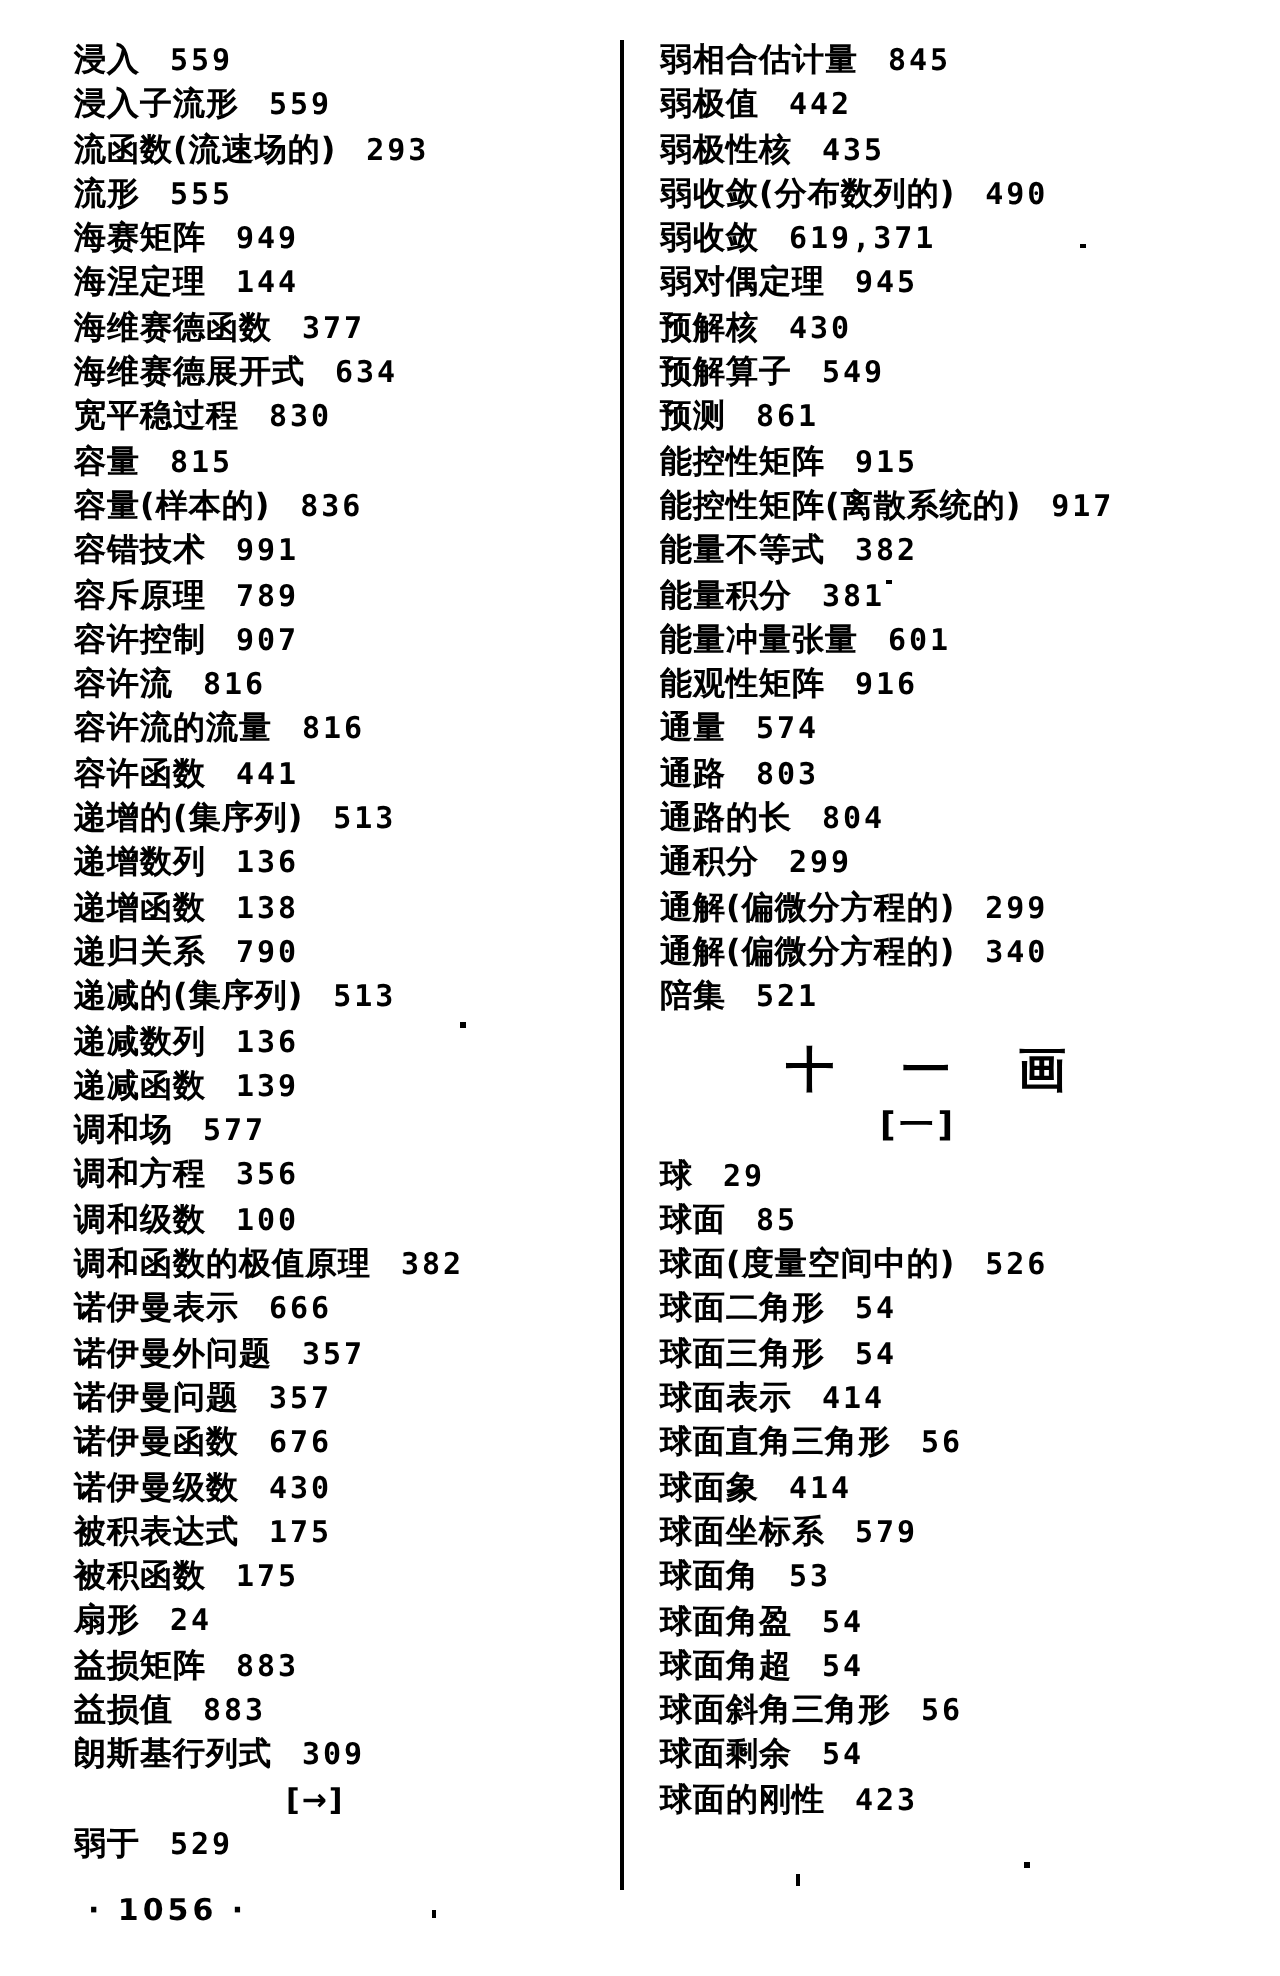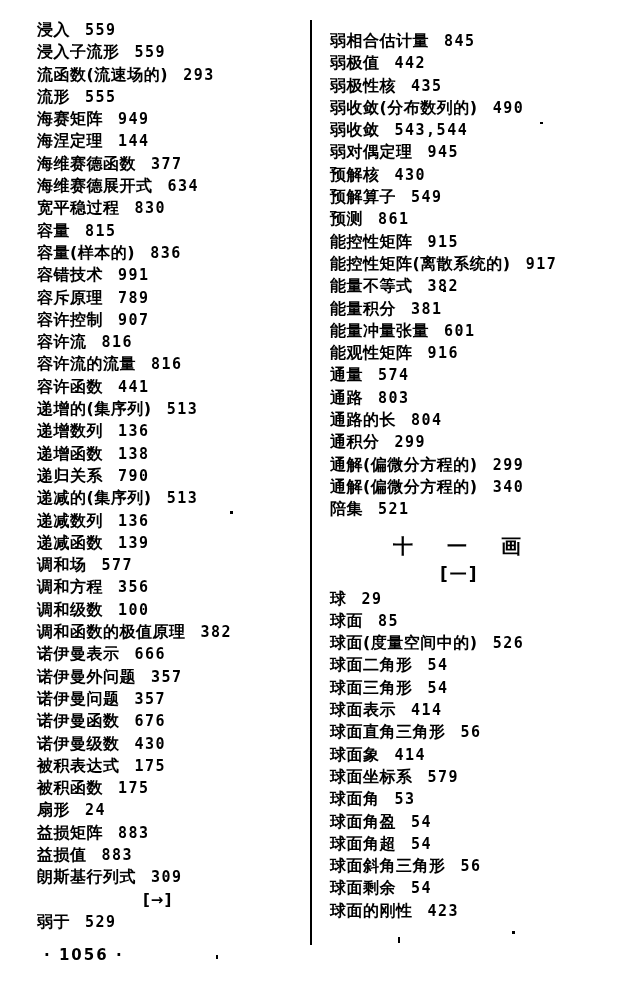--- a/index.html
+++ b/index.html
@@ -18,21 +18,21 @@
   .page {
     position: absolute;
     inset: 0;
     background: #ffffff;
   }
   .col {
     position: absolute;
     top: 19px;
   }
   .col-left  { left: 37px;  width: 268px; }
-  .col-right { left: 330px; width: 305px; margin-top: 11px; }
+  .col-right { left: 330px; width: 305px; }
   .line {
     height: 22.3px;
     line-height: 22.3px;
     font-size: 16px;
     font-weight: 700;
     white-space: nowrap;
     color: #000;
   }
   .term {
     letter-spacing: 0.5px;
@@ -45,21 +45,21 @@
   }
   .marker-line {
     padding-left: 106px;
     font-size: 15px;
     letter-spacing: 1px;
   }
   .heading-line {
     height: 30px;
     line-height: 30px;
     margin-top: 10px;
-    font-size: 20px;
+    font-size: 24px;
     letter-spacing: 34px;
     padding-left: 63px;
   }
   .subheading-line {
     height: 27px;
     line-height: 27px;
     font-size: 17px;
     padding-left: 110px;
     letter-spacing: 2px;
   }
@@ -142,21 +142,21 @@
       <div class="line"><span class="term">弱于</span><span class="pageno">529</span></div>
     </div>
 
   <div class="divider"></div>
 
   <div class="col col-right" id="rightCol">
       <div class="line"><span class="term">弱相合估计量</span><span class="pageno">845</span></div>
       <div class="line"><span class="term">弱极值</span><span class="pageno">442</span></div>
       <div class="line"><span class="term">弱极性核</span><span class="pageno">435</span></div>
       <div class="line"><span class="term">弱收敛(分布数列的)</span><span class="pageno">490</span></div>
-      <div class="line"><span class="term">弱收敛</span><span class="pageno">543,544</span></div>
+      <div class="line"><span class="term">弱收敛</span><span class="pageno">619,371</span></div>
       <div class="line"><span class="term">弱对偶定理</span><span class="pageno">945</span></div>
       <div class="line"><span class="term">预解核</span><span class="pageno">430</span></div>
       <div class="line"><span class="term">预解算子</span><span class="pageno">549</span></div>
       <div class="line"><span class="term">预测</span><span class="pageno">861</span></div>
       <div class="line"><span class="term">能控性矩阵</span><span class="pageno">915</span></div>
       <div class="line"><span class="term">能控性矩阵(离散系统的)</span><span class="pageno">917</span></div>
       <div class="line"><span class="term">能量不等式</span><span class="pageno">382</span></div>
       <div class="line"><span class="term">能量积分</span><span class="pageno">381</span></div>
       <div class="line"><span class="term">能量冲量张量</span><span class="pageno">601</span></div>
       <div class="line"><span class="term">能观性矩阵</span><span class="pageno">916</span></div>

